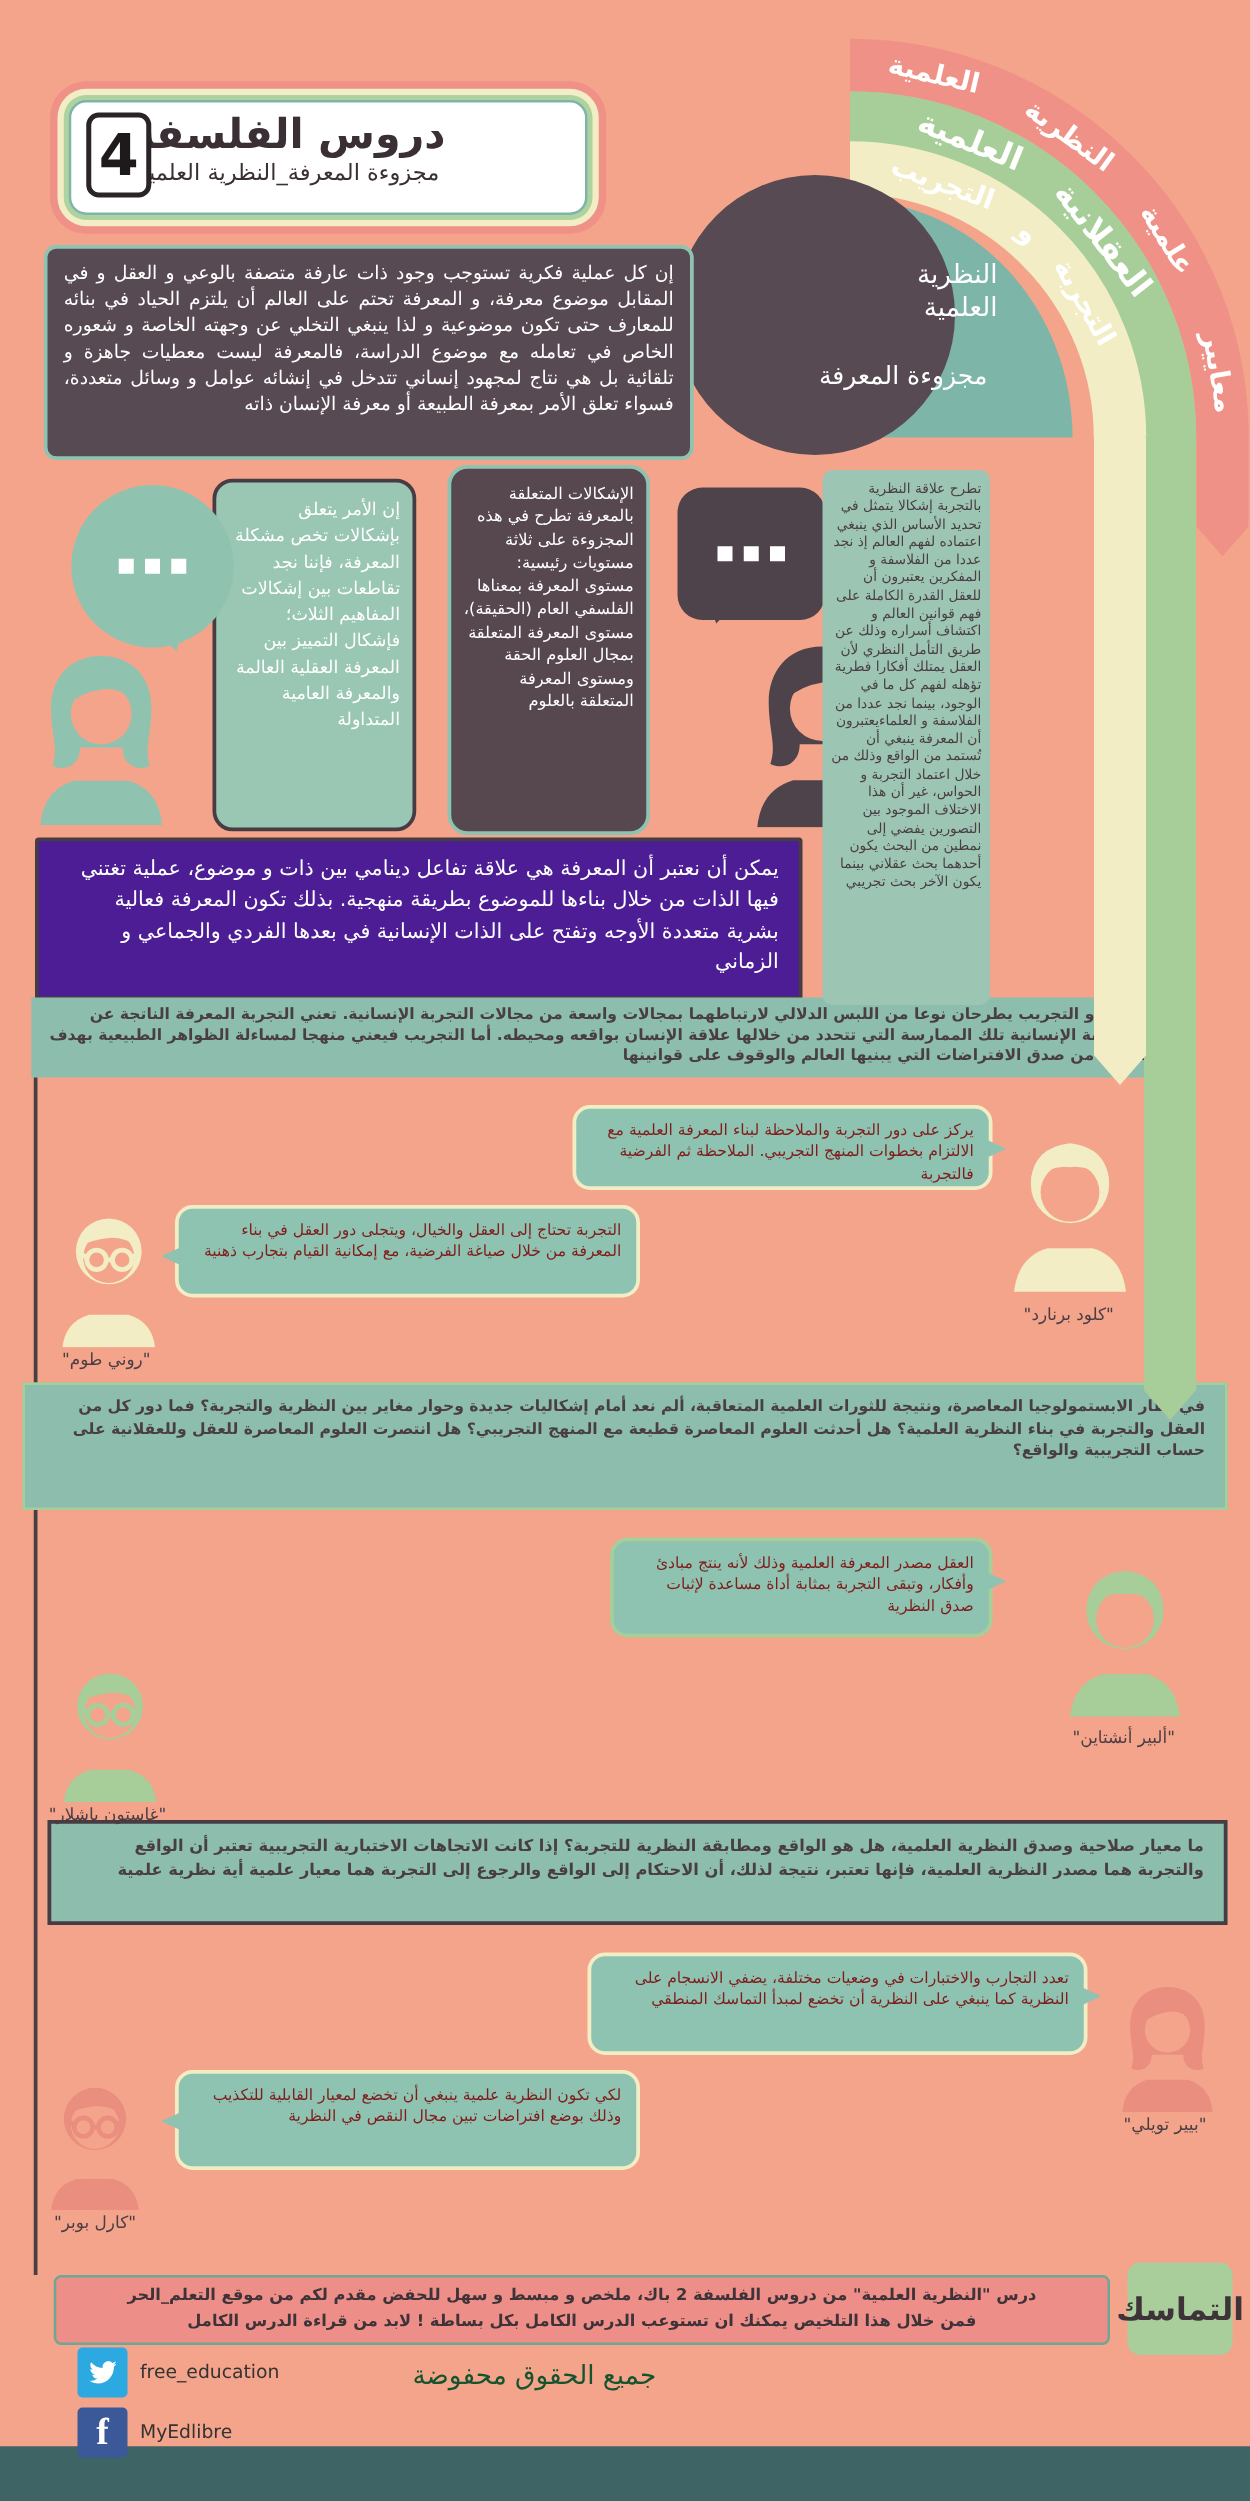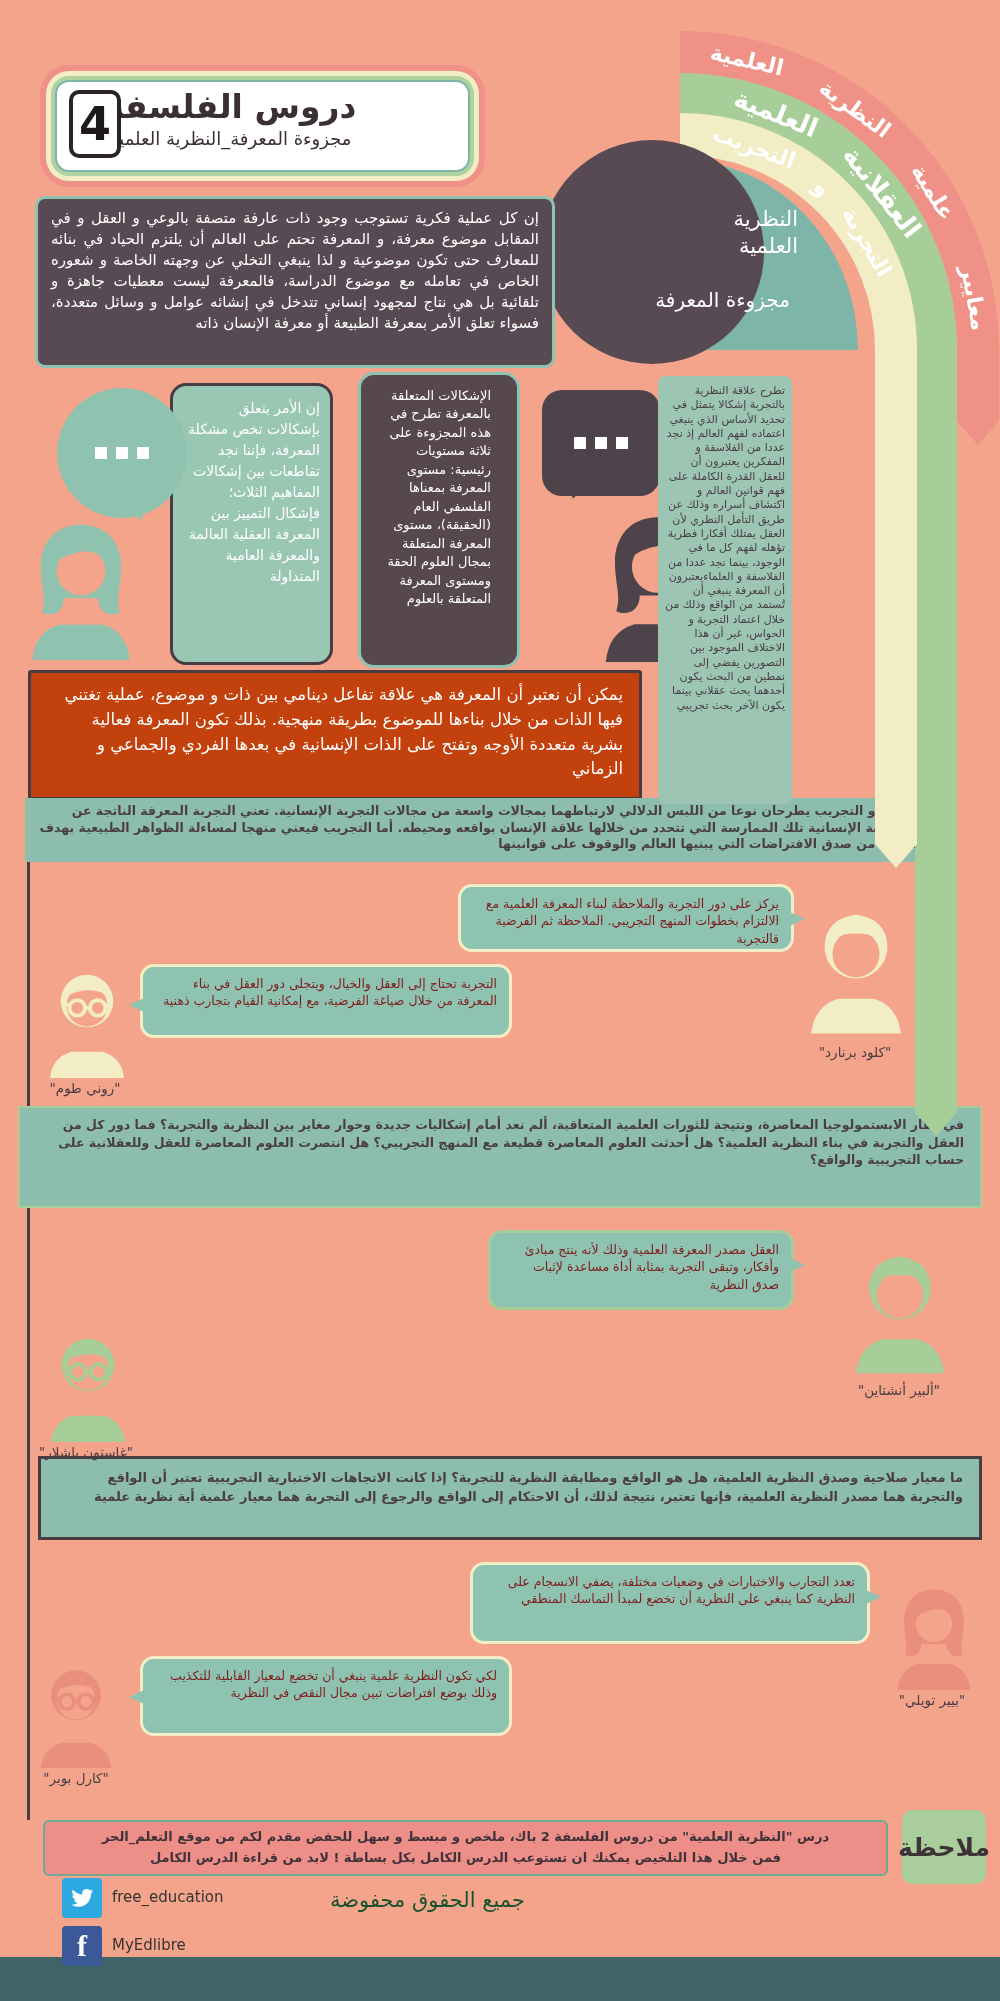--- a/index.html
+++ b/index.html
@@ -54,31 +54,31 @@
   .dots-bubble span{display:inline-block;width:12px;height:12px;background:#fff;}
   .bub-teal{left:57px;top:388px;width:130px;height:130px;border-radius:50%;background:#8FC3B0;}
   .bub-teal::after{content:"";position:absolute;bottom:-16px;left:54%;border:13px solid transparent;
     border-top:22px solid #8FC3B0;transform:rotate(-18deg);}
   .bub-dark{left:542px;top:390px;width:118px;height:106px;border-radius:20px;background:#4E434A;}
   .bub-dark::after{content:"";position:absolute;bottom:-16px;left:16%;border:13px solid transparent;
     border-top:22px solid #4E434A;transform:rotate(14deg);}
   .teal-box{left:170px;top:383px;width:163px;height:282px;background:#9AC6B4;border:3px solid #473C43;
     border-radius:16px;color:#fff;font-size:14px;line-height:1.5;padding:12px 10px;text-align:right;}
   .dark-box{left:358px;top:372px;width:162px;height:296px;background:#57474F;border:3px solid #8FC3B1;
-    border-radius:16px;color:#fff;font-size:13px;line-height:1.42;padding:12px 26px;text-align:right;}
+    border-radius:16px;color:#fff;font-size:13px;line-height:1.42;padding:12px 10px;text-align:right;}
   .side-col{left:658px;top:376px;width:134px;height:428px;background:#9CC5B4;border-radius:8px;
     color:#4A3E45;font-size:11px;line-height:1.3;padding:8px 7px;text-align:right;z-index:5;}
 
   .avatar{position:absolute;}
   .av-teal-woman{left:18px;top:520px;width:126px;height:140px;color:#8FC3B0;}
   .av-dark-woman{left:588px;top:512px;width:140px;height:150px;color:#4E434A;}
 
   
   .spine{left:27px;top:860px;width:3px;height:960px;background:#4A3E45;z-index:0;}
-  .synth{left:28px;top:670px;width:614px;height:130px;background:#c2410c;border:3px solid #473C43;
+  .synth{left:28px;top:670px;width:614px;height:130px;background:#4c1d95;border:3px solid #473C43;
     border-radius:3px;color:#fff;font-size:16.5px;line-height:1.5;padding:10px 16px;text-align:right;}
   .band{background:#8DBEAD;color:#4A3E45;text-align:right;z-index:1;font-weight:bold;}
   .band-exp{left:25px;top:798px;width:912px;height:64px;font-size:12.5px;line-height:1.32;padding:5px 14px;}
   .band-epi{left:18px;top:1106px;width:964px;height:102px;border:2px solid #A7CE99;font-size:12.5px;
     line-height:1.4;padding:8px 16px;}
   .band-cri{left:38px;top:1456px;width:944px;height:84px;border:3px solid #473C43;font-size:13px;
     line-height:1.45;padding:10px 16px;}
 
   
   .q-bub{background:#8FC3B1;border:3px solid #F2EDC5;border-radius:14px;color:#7f1d1d;font-size:12.5px;
@@ -277,21 +277,21 @@
   </div>
   <svg class="avatar av-popper">
       <use href="#av-man"></use>
     </svg>
   <div class="abs ph-name nm-popper">"كارل بوبر"</div>
 
   <div class="abs note-box">
     <span style="display:block">درس "النظرية العلمية" من دروس الفلسفة 2 باك، ملخص و مبسط و سهل للحفض مقدم لكم من موقع التعلم_الحر</span>
     <span style="display:block">فمن خلال هذا التلخيص يمكنك ان تستوعب الدرس الكامل بكل بساطة ! لابد من قراءة الدرس الكامل</span>
   </div>
-  <div class="abs note-label">ملاحظة</div>
+  <div class="abs note-label">التماسك</div>
 
   <div class="abs soc-ico tw">
     <svg width="26" height="26" viewBox="0 0 32 32" fill="#fff">
       <path d="M30 7.4c-1 .45-2.1.76-3.2.9 1.15-.7 2.03-1.8 2.45-3.1-1.08.64-2.27 1.1-3.54 1.36A5.56 5.56 0 0 0 21.6 4.8c-3.06 0-5.54 2.48-5.54 5.54 0 .43.05.86.14 1.26-4.6-.23-8.68-2.44-11.42-5.8a5.55 5.55 0 0 0-.75 2.79c0 1.92.98 3.62 2.47 4.61a5.5 5.5 0 0 1-2.51-.69v.07c0 2.68 1.91 4.92 4.44 5.43-.46.13-.95.19-1.46.19-.36 0-.7-.03-1.04-.1a5.56 5.56 0 0 0 5.18 3.85 11.13 11.13 0 0 1-6.89 2.37c-.45 0-.89-.02-1.32-.08a15.7 15.7 0 0 0 8.5 2.5c10.2 0 15.78-8.45 15.78-15.78v-.72c1.08-.78 2.02-1.76 2.76-2.87z"></path>
     </svg>
   </div>
   <div class="abs handle h-tw">free_education</div>
   <div class="abs soc-ico fb">f</div>
   <div class="abs handle h-fb">MyEdlibre</div>
   <div class="abs rights">جميع الحقوق محفوضة</div>

